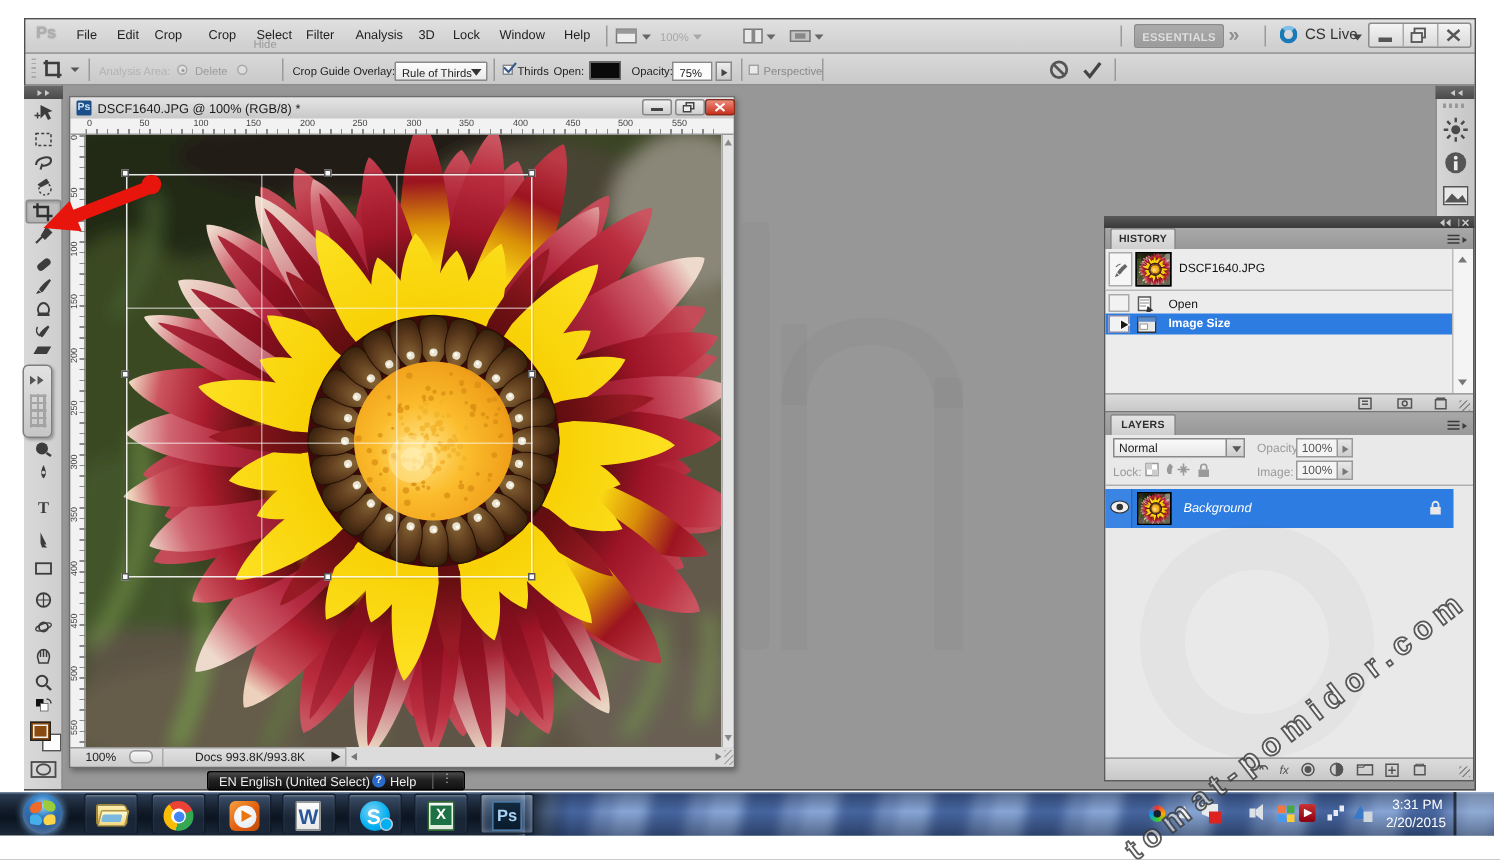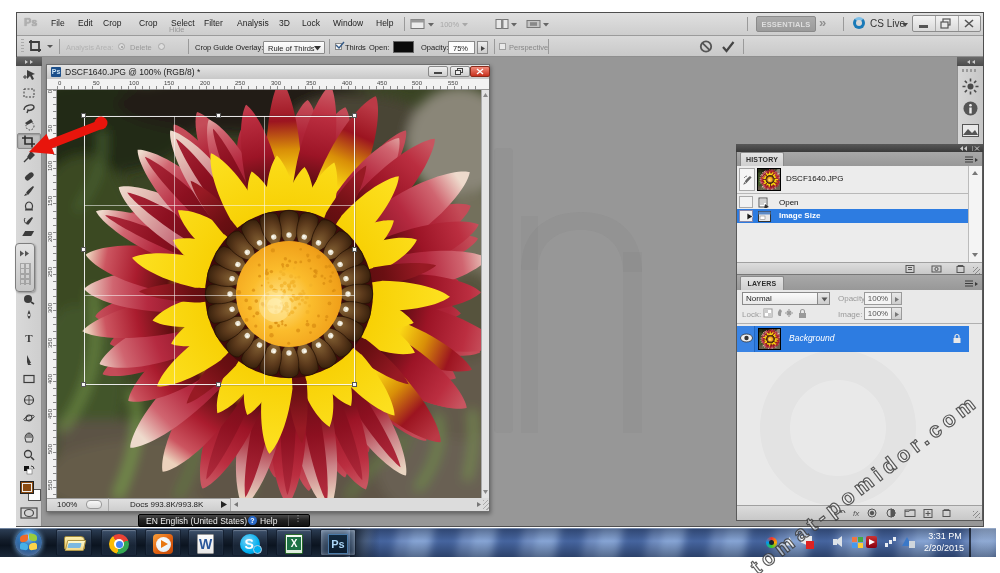--- a/index.html
+++ b/index.html
@@ -1853,21 +1853,21 @@
       <path d="M93,3 v5 M90.5,5.5 h5" stroke-width="1"></path>
  <rect x="108" y="2.5" width="7" height="6"></rect>
       <path d="M109,2.5 v-1 h5 v1" stroke-width="0.8"></path>
  </g>
 </svg>
 
 <div class="abs" style="left:973px;top:267px;width:7px;height:7px;background:repeating-linear-gradient(135deg,#8a8a8a 0 1px,transparent 1px 3px)"></div>
 <div class="abs" style="left:973px;top:511px;width:7px;height:7px;background:repeating-linear-gradient(135deg,#8a8a8a 0 1px,transparent 1px 3px)"></div>
 
 <div class="abs" style="left:138px;top:514px;width:172px;height:13px;background:linear-gradient(#4a4a4a,#222 45%,#111);border:1px solid #000;border-radius:2px"></div>
-<span class="txt" style="left:146px;top:516px;font-size:8.5px;color:#eee">EN  English (United States)</span>
+<span class="txt" style="left:146px;top:516px;font-size:8.5px;color:#eee">EN  English (United Select)</span>
 <div class="abs" style="left:248px;top:516px;width:9px;height:9px;border-radius:50%;background:#2a6ac8;color:#fff;font-size:7px;font-weight:bold;text-align:center;line-height:9px">?</div>
 <span class="txt" style="left:260px;top:516px;font-size:8.5px;color:#eee">Help</span>
 <div class="abs" style="left:288px;top:515px;width:1px;height:11px;background:#555"></div>
 <span class="txt" style="left:294px;top:514px;font-size:8px;color:#bbb">⋮</span>
 
 <div style="position:absolute;left:0;top:528px;width:996px;height:29px;background:linear-gradient(#2e4058,#141e2c 40%,#0b1420 60%,#1b293a);overflow:hidden">
  <div style="position:absolute;left:350px;top:-6px;width:660px;height:42px;background:
    repeating-linear-gradient(100deg, #8aa8d8 0 18px, #44639e 26px 44px, #7390c4 52px 62px),
    repeating-linear-gradient(10deg, rgba(160,185,225,0.4) 0 10px, rgba(30,50,90,0.4) 14px 26px);filter:blur(3px);"></div>
  <div style="position:absolute;left:350px;top:0;width:646px;height:29px;background:linear-gradient(rgba(16,26,46,0.42),rgba(90,120,170,0.08) 45%,rgba(8,16,30,0.4));"></div>

